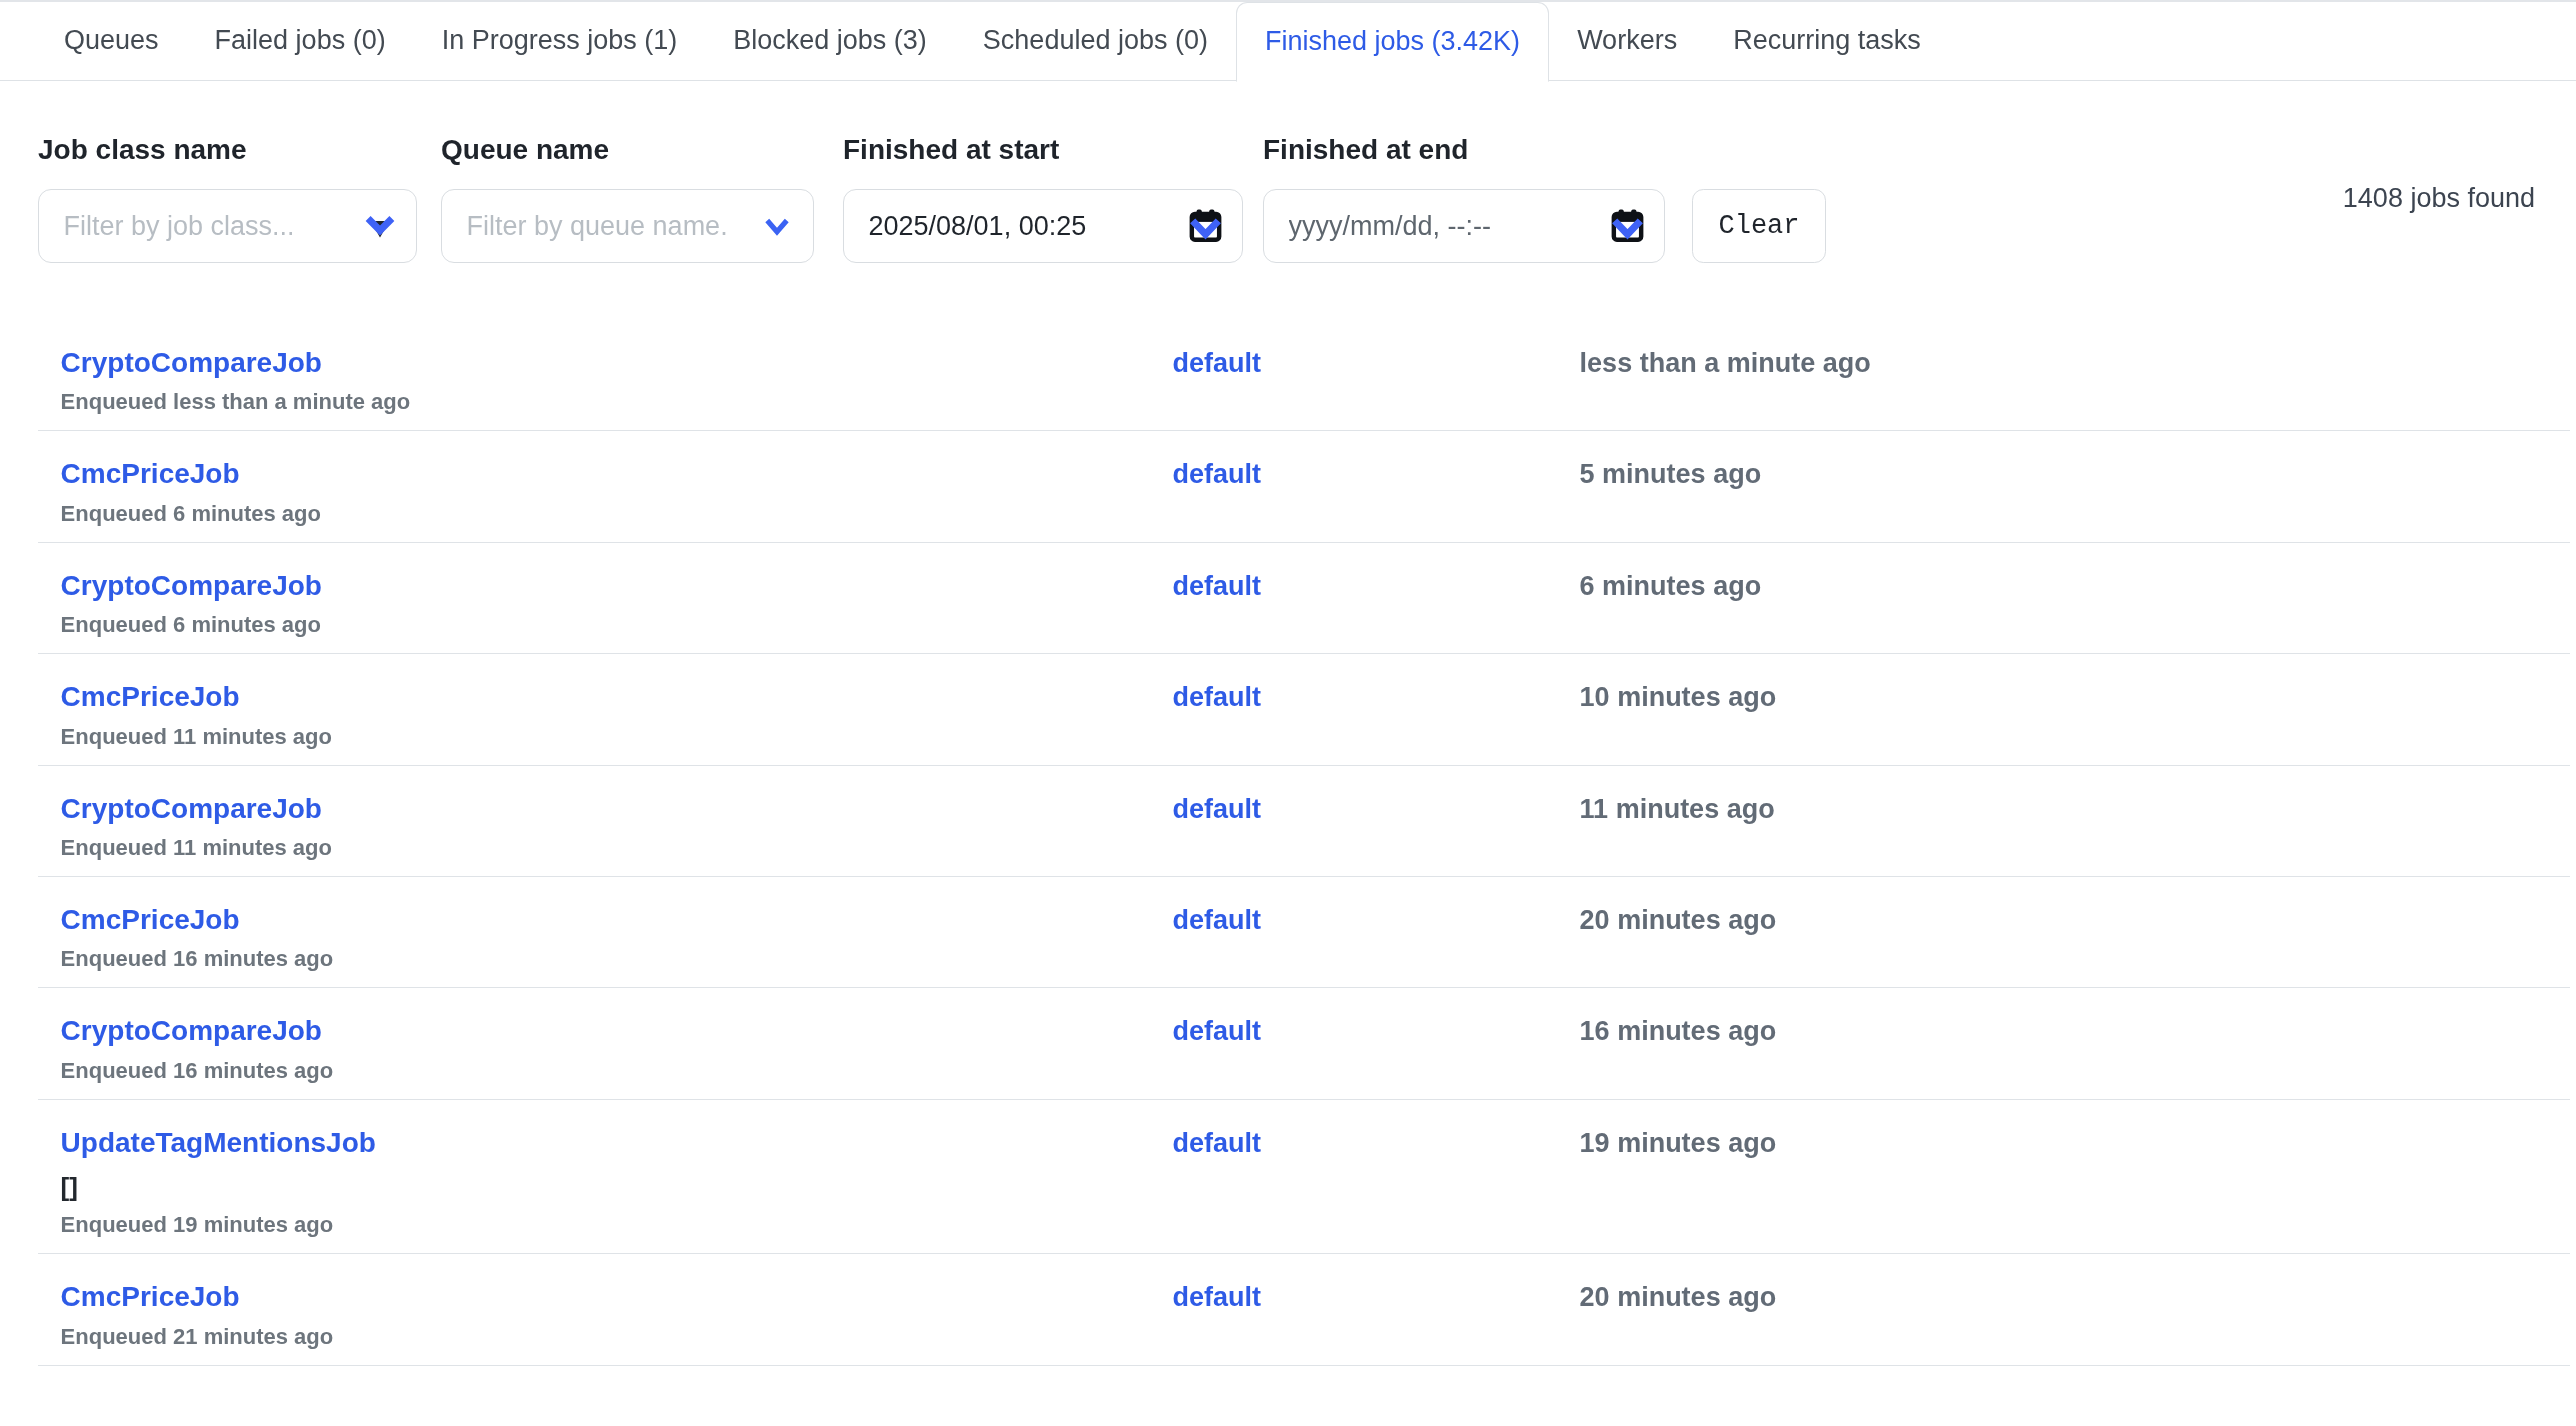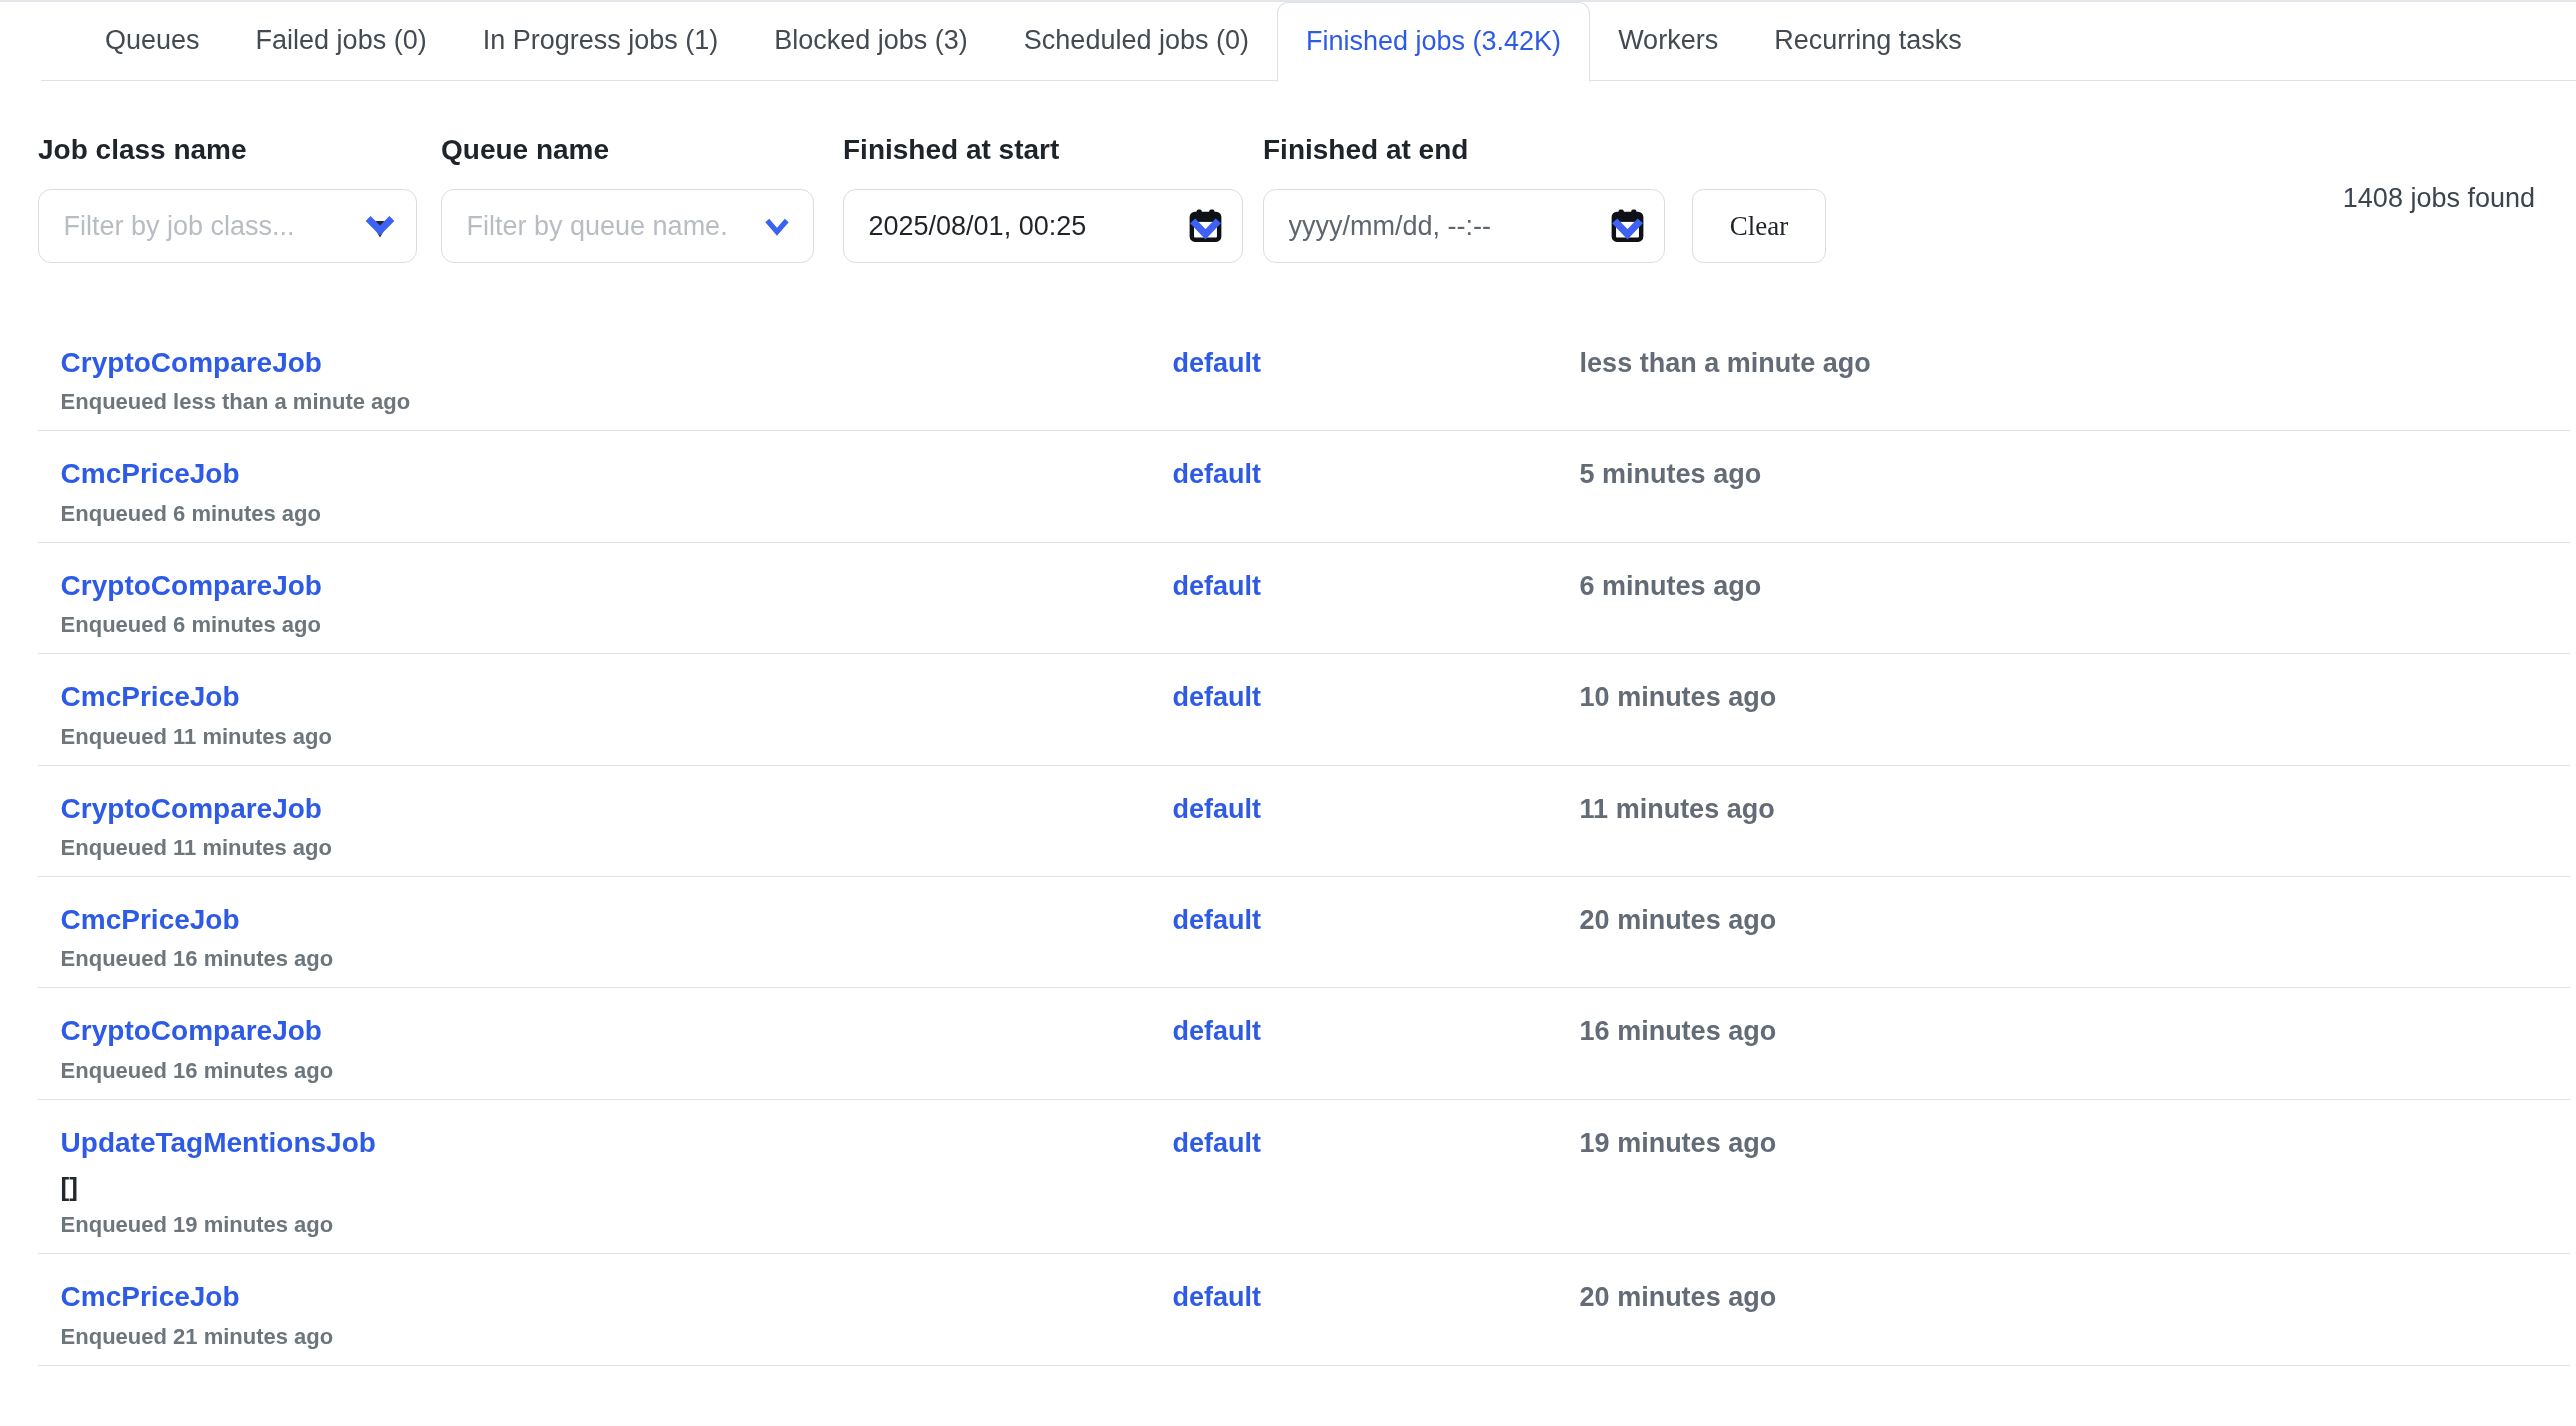--- a/index.html
+++ b/index.html
@@ -5,21 +5,21 @@
   * { margin:0; padding:0; box-sizing:border-box; }
   html,body { width:2576px; height:1426px; background:#ffffff; overflow:hidden; }
   body { font-family:"Liberation Sans","DejaVu Sans",sans-serif; color:#23282e; position:relative; }
 
   
   .topline { position:absolute; top:0; left:0; width:2576px; height:1.9px; background:#e2e5e9; }
 
   
   .tabbar { position:absolute; top:1.9px; left:0; right:0; height:79px;
             display:flex; align-items:stretch; padding-left:36px;
-            border-bottom:1.9px solid #dee2e6;margin-left:41px; }
+            border-bottom:1.9px solid #dee2e6; }
   .tab { display:flex; align-items:center; padding:0 28px; font-size:27px;
          color:#434a52; background:transparent; border:none; cursor:pointer;
          white-space:nowrap; font-family:inherit; }
   .tab.active { color:#2e5be6; background:#fff;
          border:1.9px solid #dee2e6; border-bottom:1.9px solid #ffffff;
          border-radius:11.3px 11.3px 0 0; margin-bottom:-1.9px; }
 
   
   .filters { position:absolute; top:134px; left:38px; right:41px; height:132px; }
   .fgroup { position:absolute; top:0; }
@@ -31,21 +31,21 @@
   .fcontrol input::placeholder { color:#b7bdc3; opacity:1; }
   .fcontrol input.dt::placeholder { color:#5e666e; }
   .ficon { position:absolute; top:50%; transform:translateY(-50%); right:17px;
            width:41px; height:41px; display:flex; align-items:center; justify-content:center; }
   .g1 { left:0; width:379px; }
   .g2 { left:403px; width:373px; }
   .g3 { left:805px; width:400px; }
   .g4 { left:1225px; width:402px; }
   .clear-btn { position:absolute; left:1654px; top:55px; width:134px; height:74px;
                background:#fff; border:1.9px solid #d9dde1; border-radius:11.3px;
-               font-size:27px; color:#1f242b; cursor:pointer; font-family:Liberation Serif, serif; }
+               font-size:27px; color:#1f242b; cursor:pointer; font-family:Liberation Mono, monospace; }
   .jobs-found { position:absolute; right:0; top:49px; font-size:27px; color:#3c4450; }
 
   
   .jobs-table { position:absolute; top:320px; left:38px; width:2532px; }
   .trow { display:grid; grid-template-columns:1112px 407px 1fr; }
   .thead { border-bottom:1.9px solid #d3d7dc; }
   .thead .cell { padding:15px 0 21px 22.6px; font-size:28px; font-weight:700; color:#1f242b; line-height:34px; }
   .row { border-bottom:1.9px solid #dfe3e7; min-height:109px;font-weight:bold; }
   .cell { padding:26px 0 15px 22.6px; }
   a.joblink { color:#2e5be6; text-decoration:none; font-size:28px; line-height:34px; display:inline-block; }

